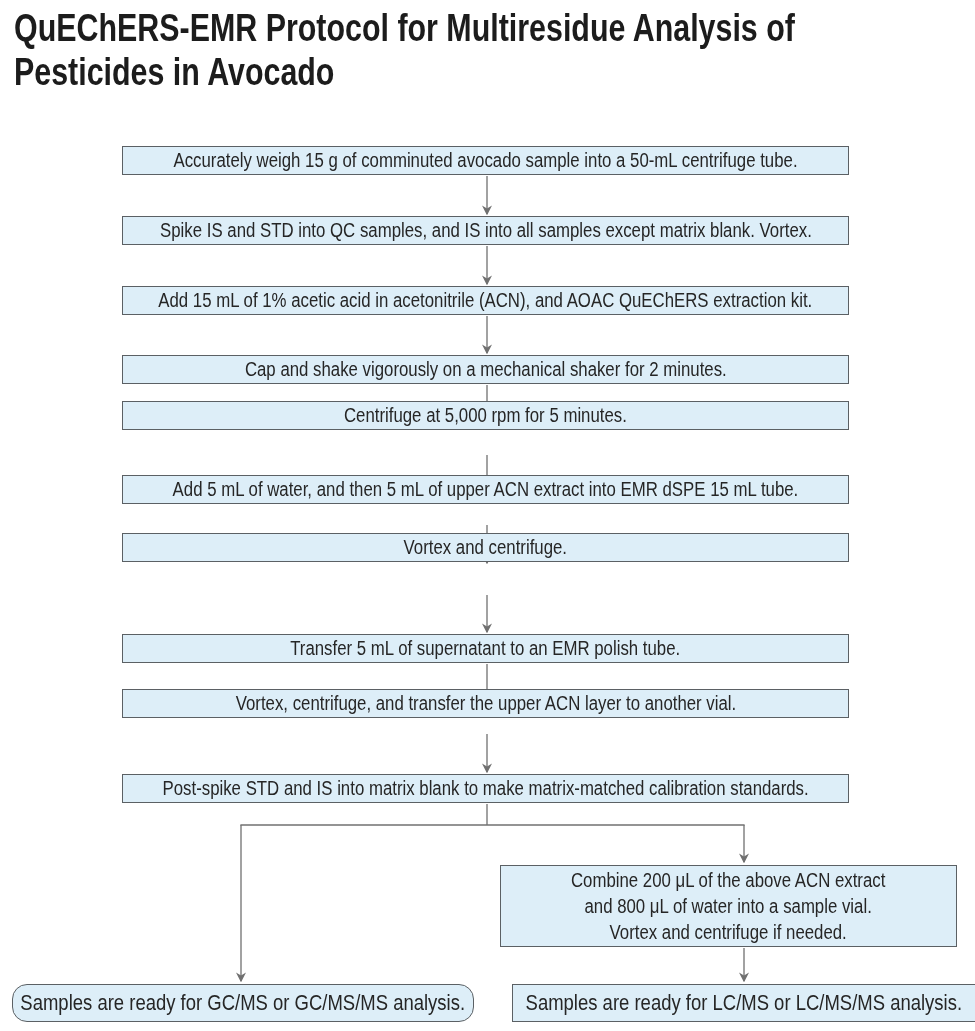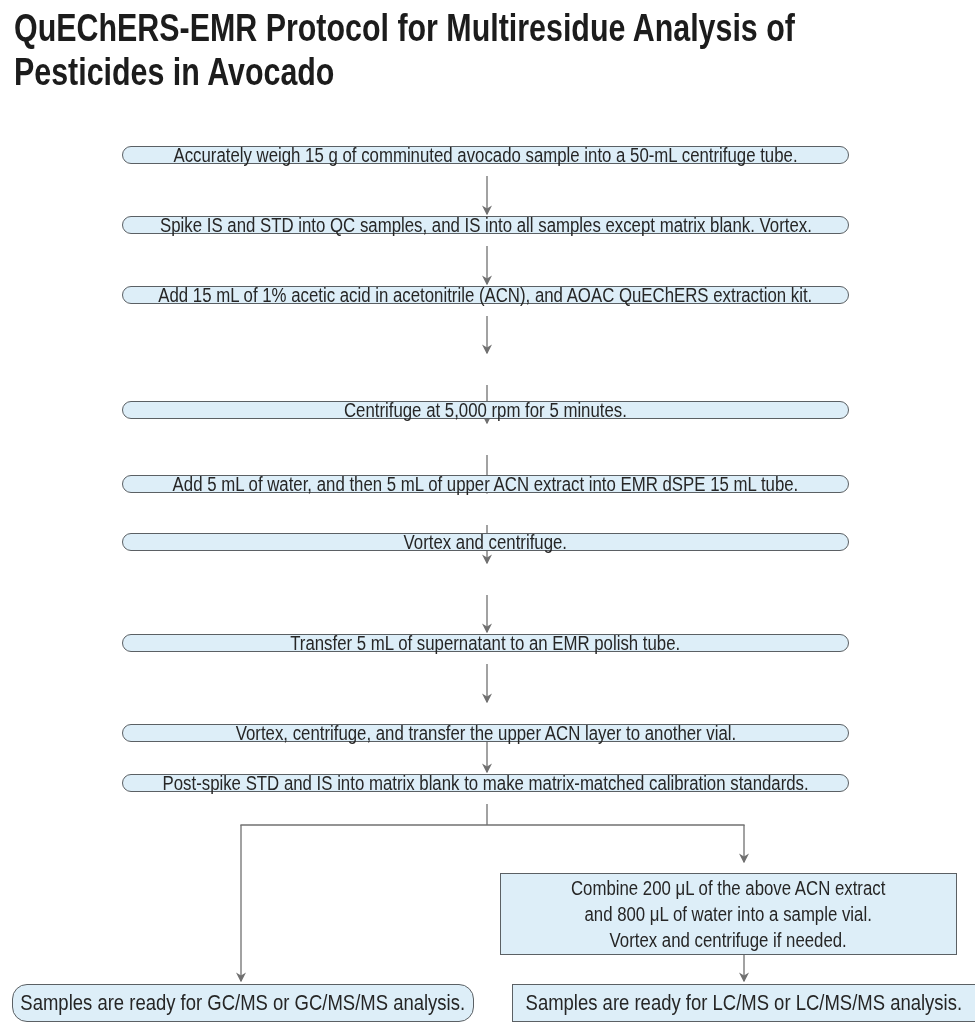--- a/index.html
+++ b/index.html
@@ -57,44 +57,42 @@
     border: 1.5px solid var(--box-border);
     display: flex;
     align-items: center;
     justify-content: center;
     color: var(--text);
     z-index: 2;
   }
   .step {
     left: 122px;
     width: 727px;
-    height: 18px;
+    height: 29px;
     font-size: 20px;
-    border-radius: 12px;
   }
   .cond {
     display: inline-block;
     transform: scaleX(0.84);
     transform-origin: center;
     white-space: nowrap;
   }
   .cond-block {
     display: block;
     transform: scaleX(0.84);
     transform-origin: center;
     text-align: center;
   }
   .combine {
     left: 500px;
     top: 865px;
     width: 457px;
     height: 82px;
     font-size: 20px;
     line-height: 26px;
-    margin-top: 8px;
   }
   .result {
     top: 984px;
     height: 38px;
     font-size: 22px;
   }
   .result-gc { left: 12px;  width: 462px; border-radius: 15px; }
   .result-lc { left: 512px; width: 464px; }
 </style>
 </head>
@@ -131,33 +129,36 @@
 
   <div class="node step" style="top:146px">
       <span class="cond">Accurately weigh 15 g of comminuted avocado sample into a 50-mL centrifuge tube.</span>
     </div>
   <div class="node step" style="top:216px">
       <span class="cond">Spike IS and STD into QC samples, and IS into all samples except matrix blank. Vortex.</span>
     </div>
   <div class="node step" style="top:286px">
       <span class="cond">Add 15 mL of 1% acetic acid in acetonitrile (ACN), and AOAC QuEChERS extraction kit.</span>
     </div>
+  <div class="node step" style="top:355px">
+      <span class="cond">Cap and shake vigorously on a mechanical shaker for 2 minutes.</span>
+    </div>
   <div class="node step" style="top:401px">
       <span class="cond">Centrifuge at 5,000 rpm for 5 minutes.</span>
     </div>
   <div class="node step" style="top:475px">
       <span class="cond">Add 5 mL of water, and then 5 mL of upper ACN extract into EMR dSPE 15 mL tube.</span>
     </div>
   <div class="node step" style="top:533px">
       <span class="cond">Vortex and centrifuge.</span>
     </div>
   <div class="node step" style="top:634px">
       <span class="cond">Transfer 5 mL of supernatant to an EMR polish tube.</span>
     </div>
-  <div class="node step" style="top:724px">
+  <div class="node step" style="top:689px">
       <span class="cond">Vortex, centrifuge, and transfer the upper ACN layer to another vial.</span>
     </div>
   <div class="node step" style="top:774px">
       <span class="cond">Post-spike STD and IS into matrix blank to make matrix-matched calibration standards.</span>
     </div>
 
   <div class="node combine">
     <div class="cond-block">
       <span style="display:block">Combine 200 μL of the above ACN extract</span>
       <span style="display:block">and 800 μL of water into a sample vial.</span>

